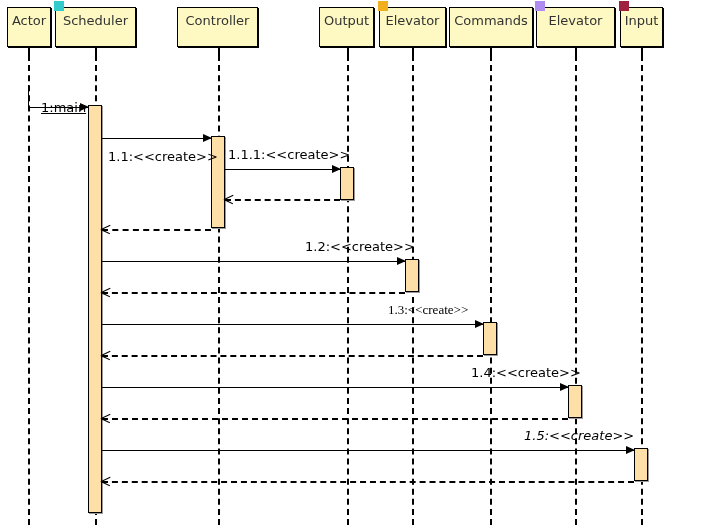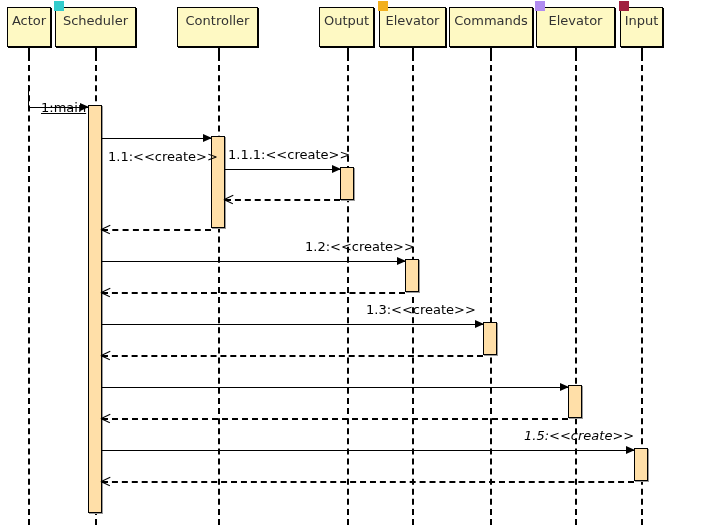--- a/index.html
+++ b/index.html
@@ -195,29 +195,30 @@
     </div>
     <div class="msg-label" style="left: 305px; top: 239px;">1.2:&lt;&lt;create&gt;&gt;</div>
     <div class="msg ret" style="left: 102px; top: 292px; width: 303px;">
       <div class="line"></div>
       <div class="head-left-open"></div>
     </div>
     <div class="msg" style="left: 102px; top: 324px; width: 381px;">
       <div class="line"></div>
       <div class="head-right"></div>
     </div>
-    <div class="msg-label" style="left: 366px; top: 302px;">1.3:&lt;&lt;create&gt;&gt;</div>
+    <div class="msg-label" style="left: 388px; top: 302px; font-family: Liberation Serif, serif;">1.3:&lt;&lt;create&gt;&gt;</div>
     <div class="msg ret" style="left: 102px; top: 355px; width: 381px;">
       <div class="line"></div>
       <div class="head-left-open"></div>
     </div>
     <div class="msg" style="left: 102px; top: 387px; width: 466px;">
       <div class="line"></div>
       <div class="head-right"></div>
     </div>
+    <div class="msg-label" style="left: 471px; top: 365px;">1.4:&lt;&lt;create&gt;&gt;</div>
     <div class="msg ret" style="left: 102px; top: 418px; width: 466px;">
       <div class="line"></div>
       <div class="head-left-open"></div>
     </div>
     <div class="msg" style="left: 102px; top: 450px; width: 532px;">
       <div class="line"></div>
       <div class="head-right"></div>
     </div>
     <div class="msg-label" style="left: 524px; top: 428px; font-style: italic;">1.5:&lt;&lt;create&gt;&gt;</div>
     <div class="msg ret" style="left: 102px; top: 481px; width: 532px;">

